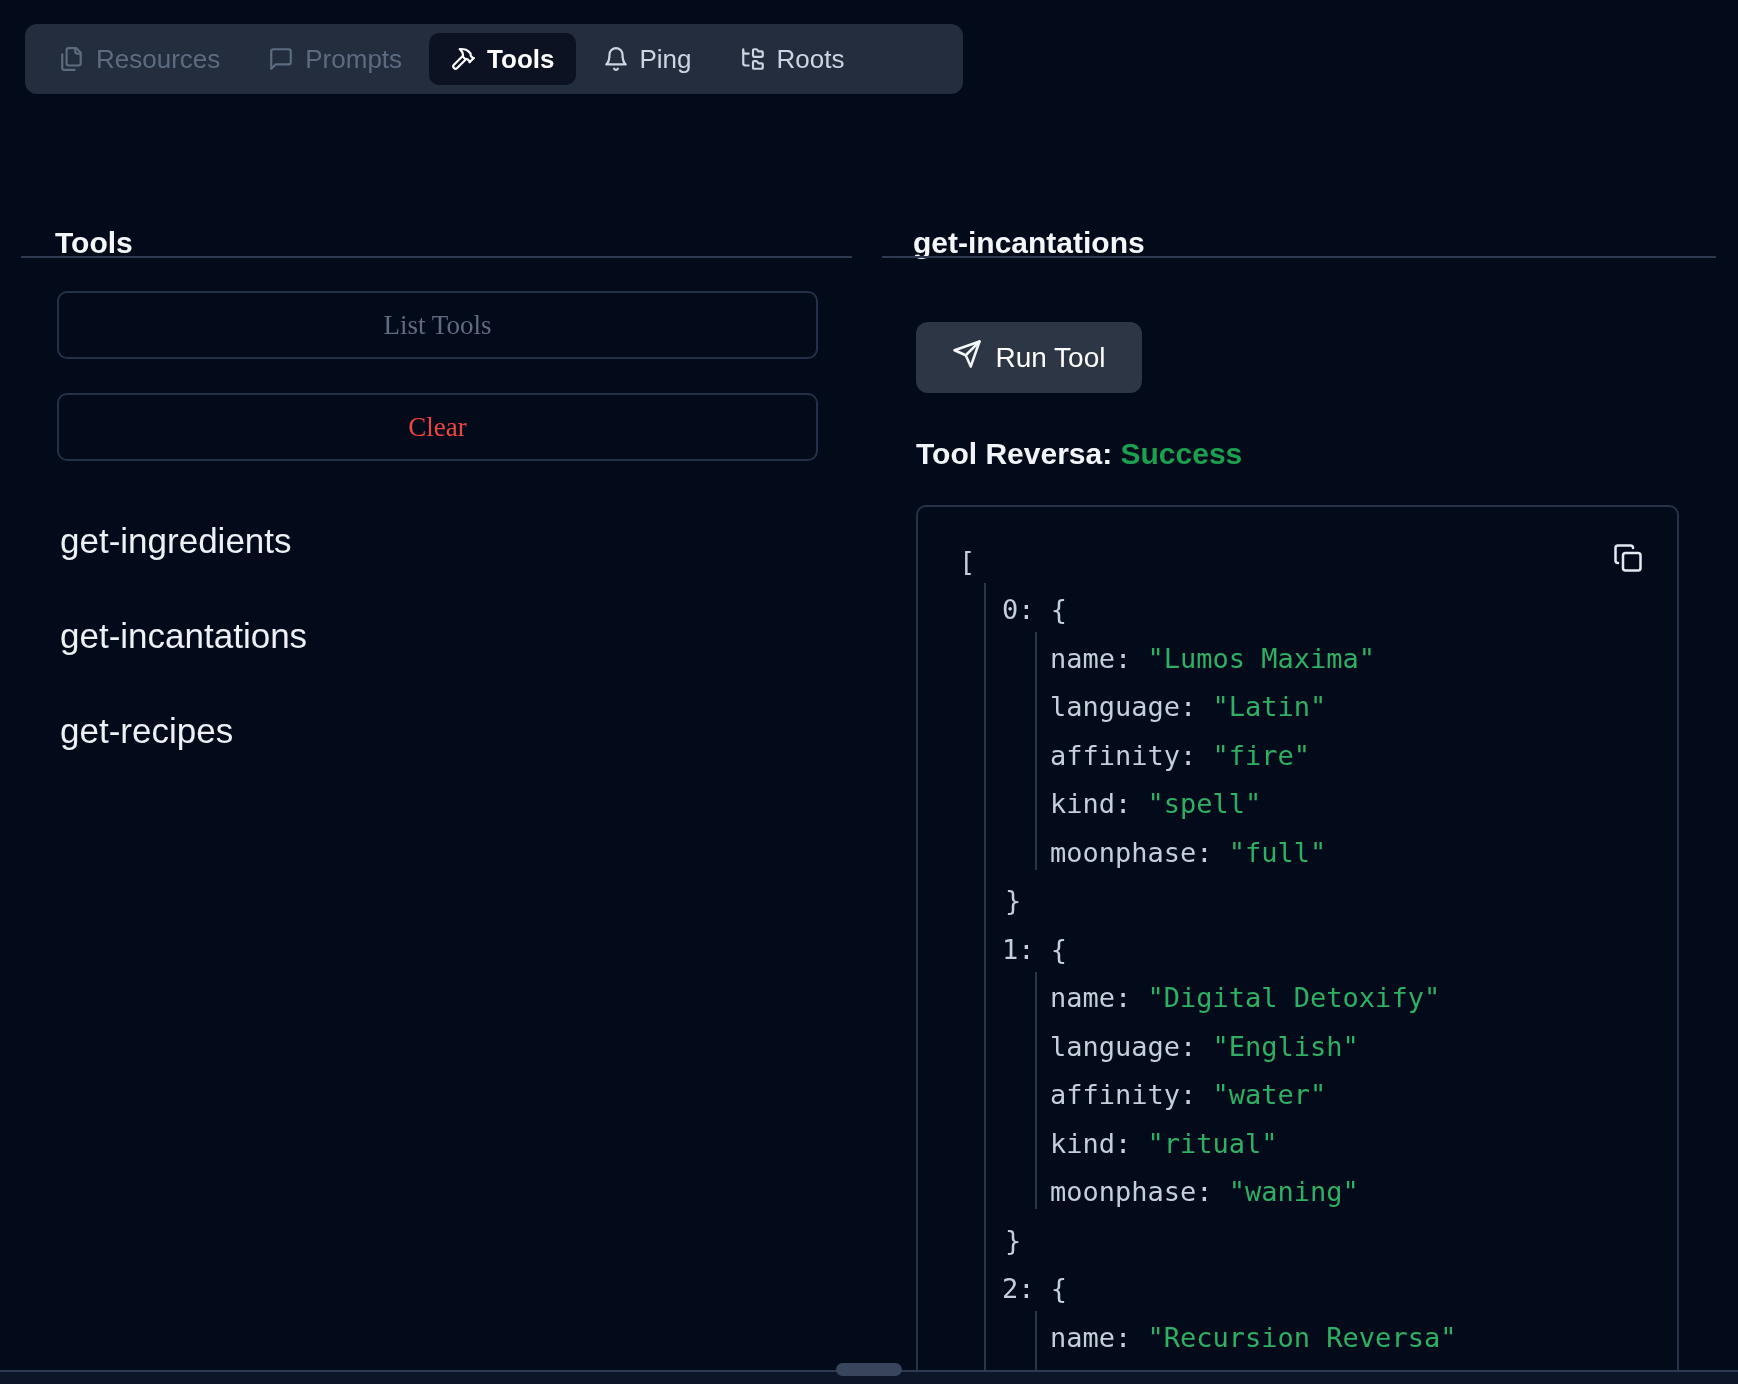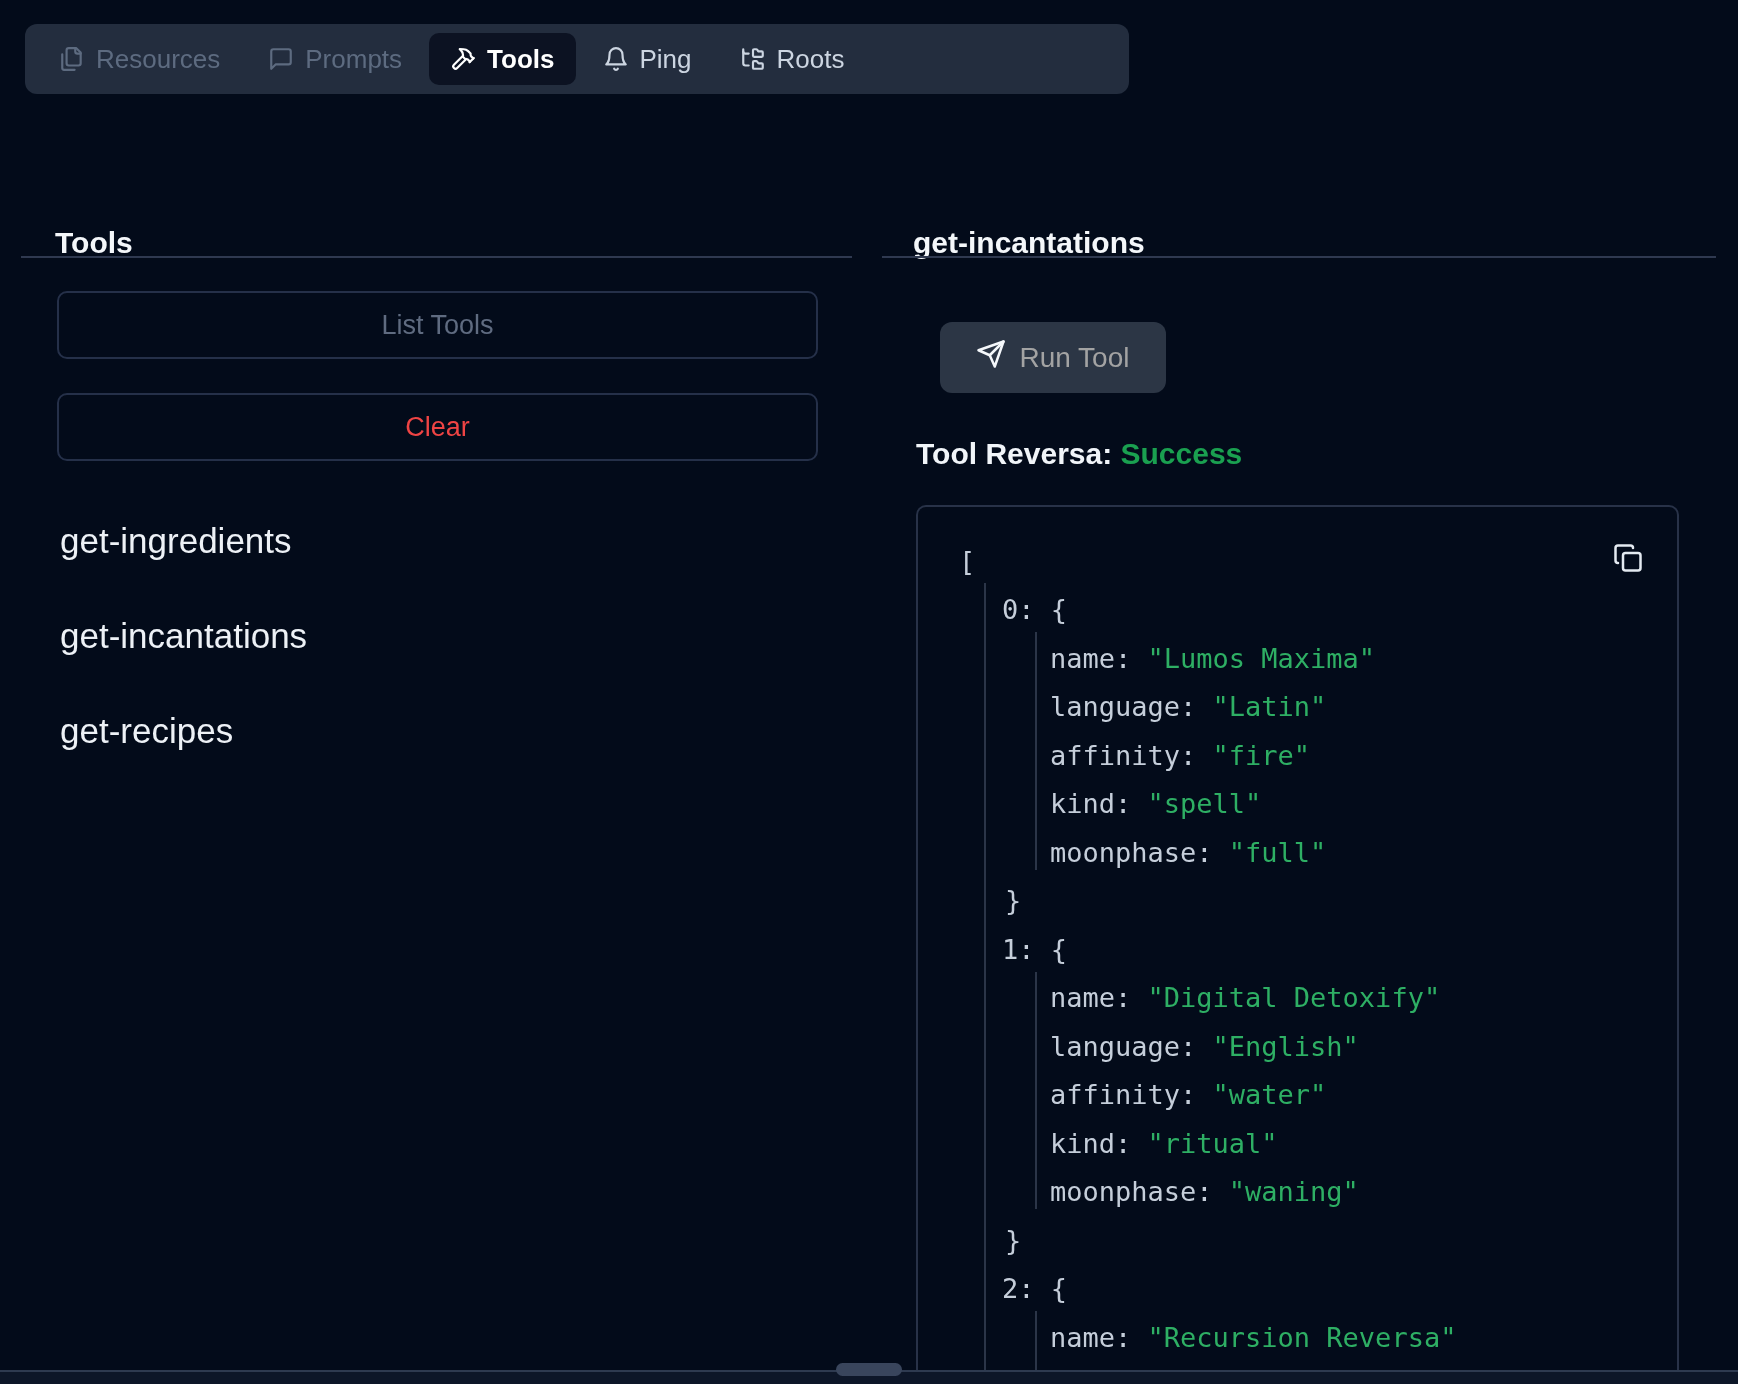--- a/index.html
+++ b/index.html
@@ -4,21 +4,21 @@
 <style>
   html,body{margin:0;padding:0;}
   body{
     width:1738px;height:1384px;position:relative;overflow:hidden;
     background:#030b1a;color:#f1f5f9;
     font-family:"Liberation Sans",sans-serif;
     --success-green:#1aa050;--value-green:#2eaf64;
   }
   
   .navbar{
-    position:absolute;left:25px;top:24px;width:1104px;height:70px;
+    position:absolute;left:25px;top:24px;width:938px;height:70px;
     background:#232d3e;border-radius:12px;display:flex;align-items:center;
     padding:0 13px;box-sizing:border-box;gap:6px;
   }
   .tab{
     display:flex;align-items:center;gap:11px;height:52px;padding:0 21px;
     border-radius:10px;font-size:26px;color:#ccd5e1;cursor:pointer;white-space:nowrap;
   }
   .tab.disabled{color:#5d6b80;}
   .tab.active{background:#0c1222;color:#ffffff;font-weight:600;}
   .tab svg{width:26px;height:26px;flex:0 0 auto;}
@@ -27,31 +27,31 @@
   #tools-title{left:55px;}
   #result-title{left:913px;}
   .divider{position:absolute;top:256px;height:2px;background:#2f3950;}
   #left-divider{left:21px;width:831px;}
   #right-divider{left:882px;width:834px;}
   
   .big-btn{
     position:absolute;left:57px;width:761px;height:68px;box-sizing:border-box;
     border:2px solid #253049;border-radius:10px;background:transparent;
     display:flex;align-items:center;justify-content:center;font-size:27px;cursor:pointer;
-    font-family:Liberation Sans, sans-serif;
+    font-family:Liberation Serif, serif;
   }
   #list-tools-btn{top:291px;color:#5f6b80;}
   #clear-btn{top:393px;color:#ef4444;}
   .tool-item{position:absolute;left:60px;font-size:35px;color:#edf1f6;cursor:pointer;line-height:34px;}
   
   #run-tool-btn{
     position:absolute;left:916px;top:322px;width:226px;height:71px;
     background:#2c3645;border:none;border-radius:12px;cursor:pointer;
     display:flex;align-items:center;justify-content:center;gap:13px;
-    font-size:28px;color:#a3a3a3;font-family:"Liberation Sans",sans-serif;margin-left:24px;
+    font-size:28px;color:#ffffff;font-family:"Liberation Sans",sans-serif;
   }
   #run-tool-btn svg{width:30px;height:30px;}
   #result-line{position:absolute;left:916px;top:436px;font-size:30px;font-weight:700;line-height:36px;}
   #result-status{color:var(--success-green);}
   
   #json-box{
     position:absolute;left:916px;top:505px;width:763px;height:879px;box-sizing:border-box;
     border:2px solid #283248;border-radius:10px 10px 0 0;border-bottom:none;
   }
   #copy-btn{position:absolute;top:36px;right:33px;width:32px;height:32px;background:none;border:none;padding:0;cursor:pointer;}

